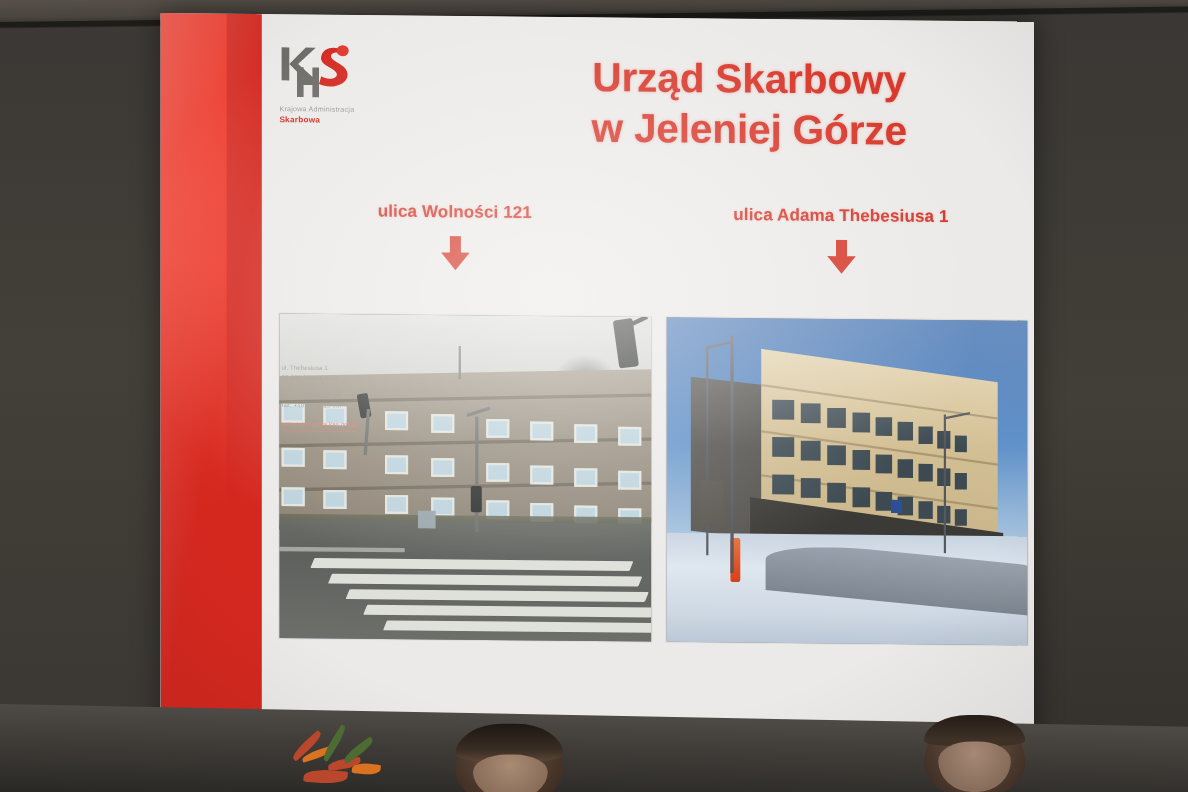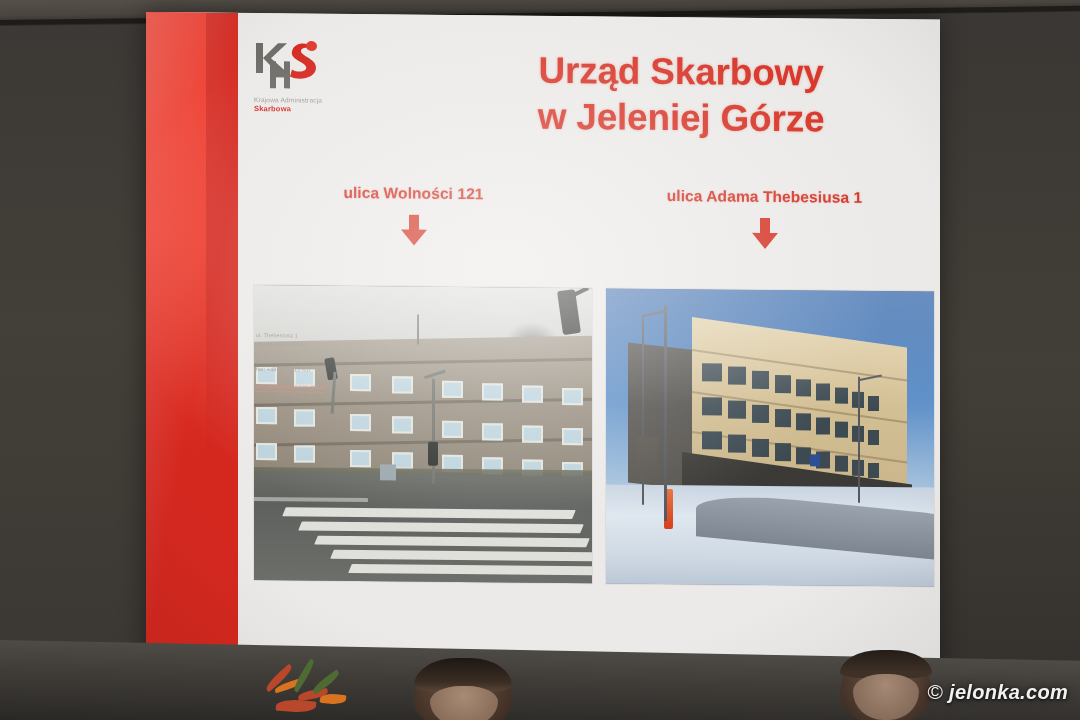--- a/index.html
+++ b/index.html
@@ -364,18 +364,14 @@
   </div>
 
   <div class="head head1"></div>
   <div class="hair1"></div>
   <div class="face1"></div>
 
   <div class="head head2"></div>
   <div class="hair2"></div>
   <div class="face2"></div>
 
-  <div class="wm">
-    <span class="c">©</span>
-    <span>jelonka.com</span>
-  </div>
 
 </div>
 
 </body></html>

